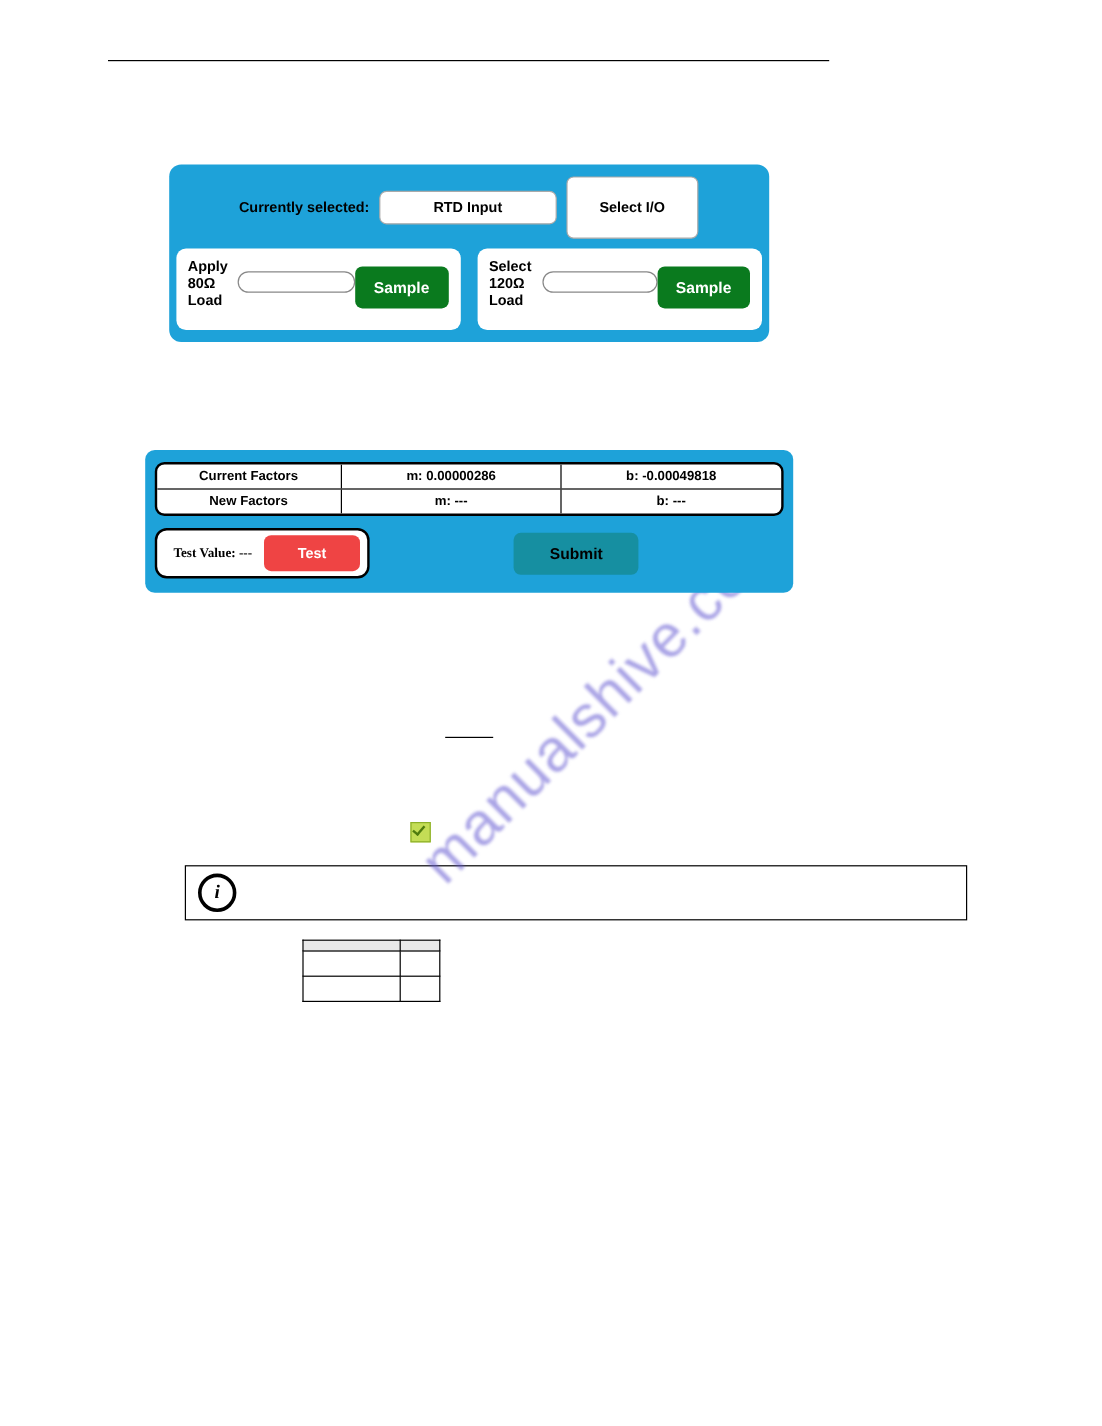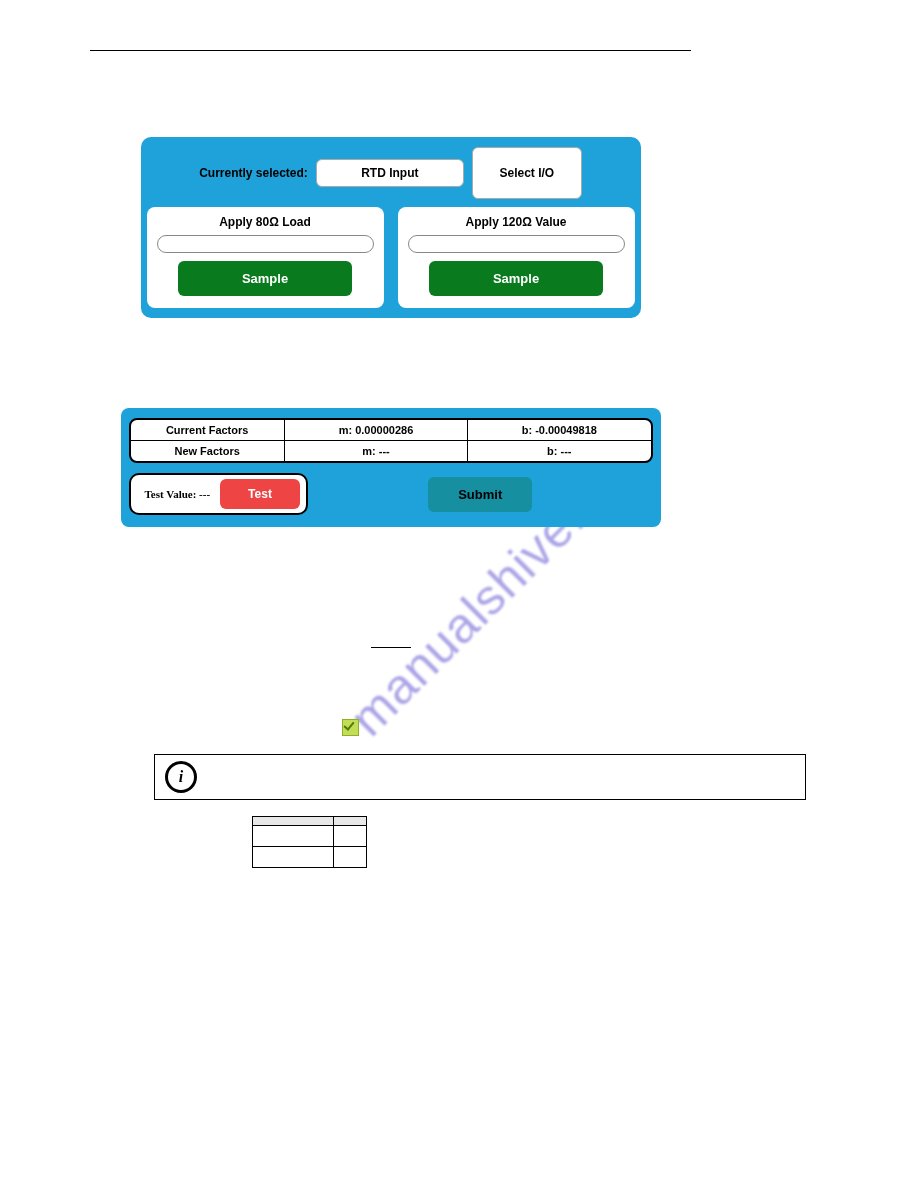--- a/index.html
+++ b/index.html
@@ -64,21 +64,21 @@
   .cards-row {
     display: flex;
     gap: 14px;
   }
   .card {
     flex: 1;
     background: #fff;
     border-radius: 8px;
     padding: 8px 10px 12px 10px;
     display: flex;
-    flex-direction: column;
+    flex-direction: row;
     align-items: center;
   }
   .card-title {
     font-size: 12px;
     font-weight: bold;
     margin-bottom: 6px;
   }
   .load-input {
     width: 100%;
     height: 18px;
@@ -268,21 +268,21 @@
         <div class="select-box">RTD Input</div>
         <div class="select-box select-io">Select I/O</div>
       </div>
       <div class="cards-row">
         <div class="card">
           <div class="card-title">Apply 80Ω Load</div>
           <div class="load-input"></div>
           <div class="green-btn">Sample</div>
         </div>
         <div class="card">
-          <div class="card-title">Apply 120Ω Value</div>
+          <div class="card-title">Select 120Ω Load</div>
           <div class="load-input"></div>
           <div class="green-btn">Sample</div>
         </div>
       </div>
     </div>
   </div>
 
   <div style="height:90px"></div>
 
   <div class="centered-fig">

